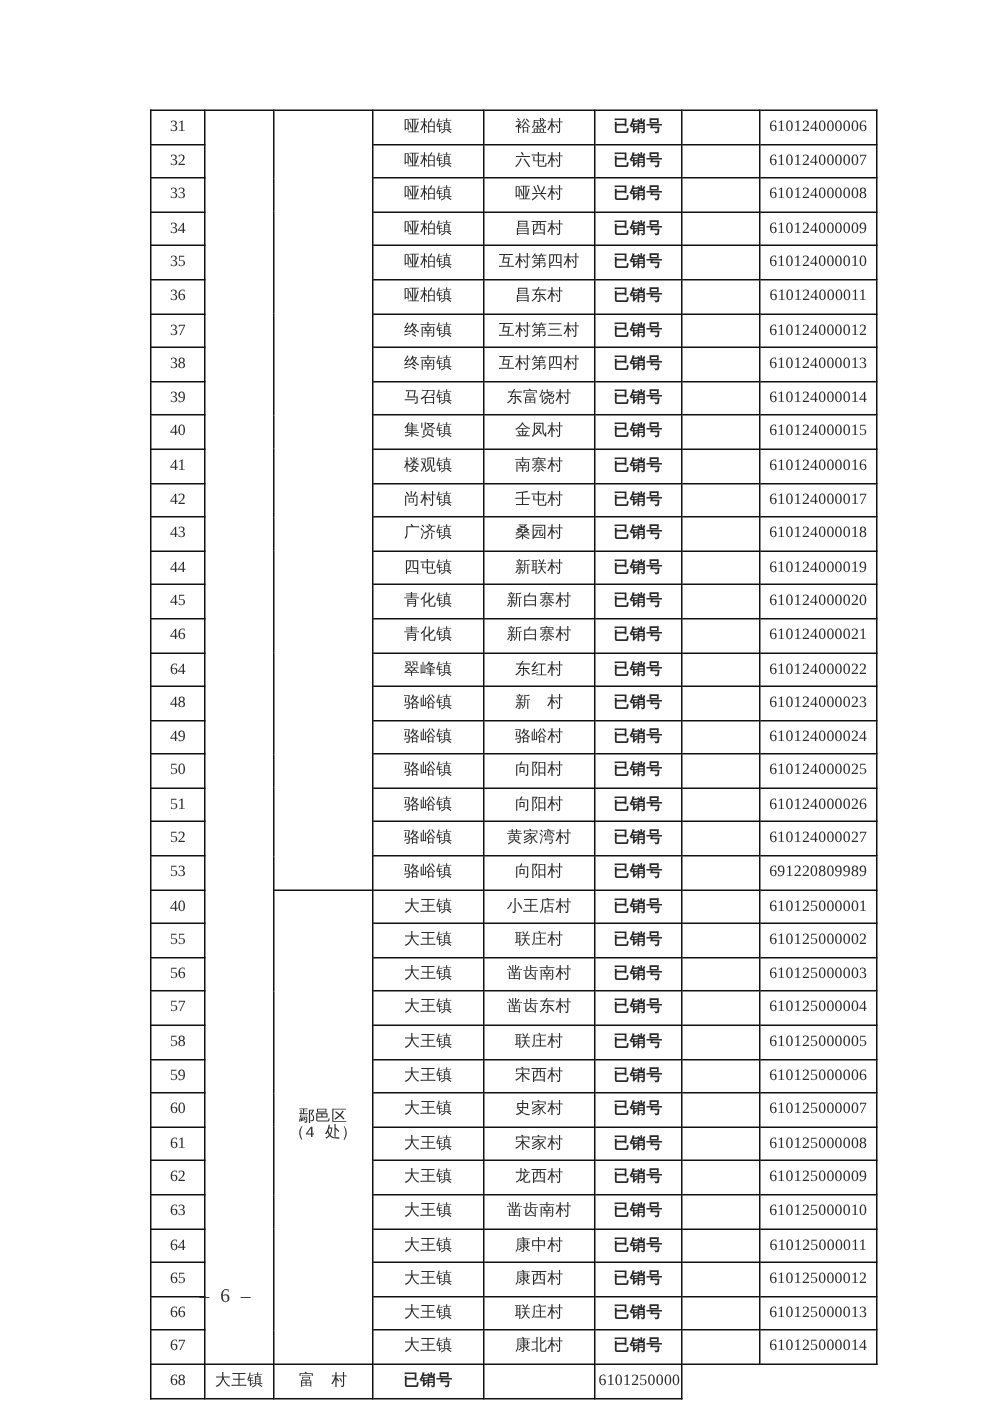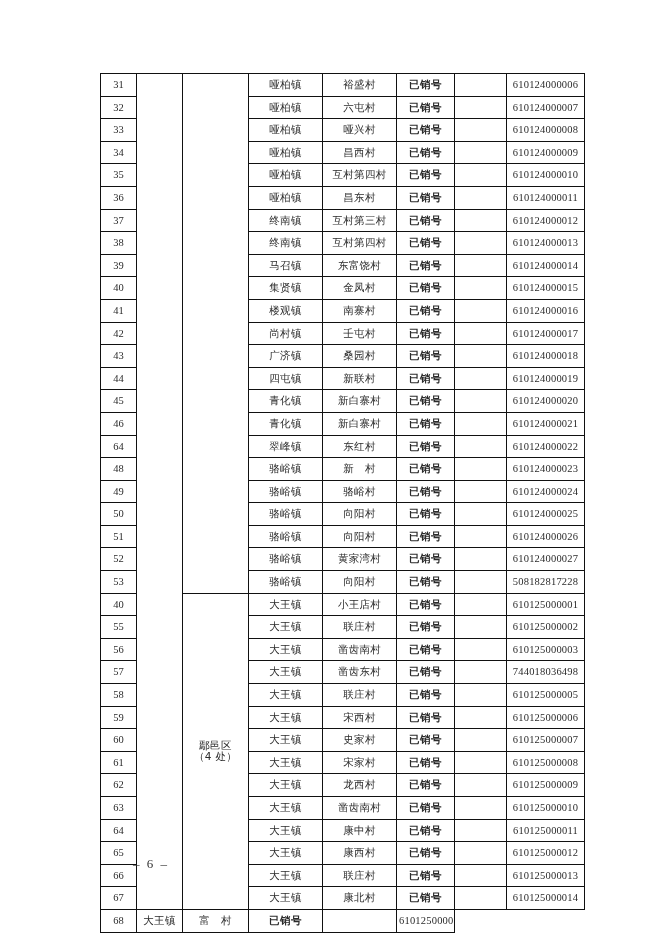--- a/index.html
+++ b/index.html
@@ -74,20 +74,21 @@
   }
   .cell-code {
     font-family: Liberation Serif, serif;
     font-size: 10.5px;
     color: #3a3a3a;
     letter-spacing: 0.2px;
   }
   .cell-dist {
     line-height: 1.45;
     white-space: normal;
+    font-family: Liberation Mono, monospace;
   }
   .cell-dist .d-line { display: block; }
   .cell-blank { }
   .page-footer {
     position: absolute;
     left: 0;
     top: 856px;
     width: 662px;
     text-align: center;
     font-family: "Liberation Serif", "DejaVu Serif", serif;
@@ -295,21 +296,21 @@
             <td class="cell-status">已销号</td>
             <td class="cell-blank"></td>
             <td class="cell-code">610124000027</td>
           </tr>
           <tr>
             <td class="cell-seq">53</td>
             <td class="cell-town">骆峪镇</td>
             <td class="cell-vill">向阳村</td>
             <td class="cell-status">已销号</td>
             <td class="cell-blank"></td>
-            <td class="cell-code">508182817228</td>
+            <td class="cell-code">691220809989</td>
           </tr>
           <tr>
             <td class="cell-seq">40</td>
             <td class="cell-dist" rowspan="14">
               <span class="d-line">鄢邑区</span>
               <span class="d-line">（4 处）</span>
             </td>
             <td class="cell-town">大王镇</td>
             <td class="cell-vill">小王店村</td>
             <td class="cell-status">已销号</td>
@@ -331,21 +332,21 @@
             <td class="cell-status">已销号</td>
             <td class="cell-blank"></td>
             <td class="cell-code">610125000003</td>
           </tr>
           <tr>
             <td class="cell-seq">57</td>
             <td class="cell-town">大王镇</td>
             <td class="cell-vill">凿齿东村</td>
             <td class="cell-status">已销号</td>
             <td class="cell-blank"></td>
-            <td class="cell-code">744018036498</td>
+            <td class="cell-code">610125000004</td>
           </tr>
           <tr>
             <td class="cell-seq">58</td>
             <td class="cell-town">大王镇</td>
             <td class="cell-vill">联庄村</td>
             <td class="cell-status">已销号</td>
             <td class="cell-blank"></td>
             <td class="cell-code">610125000005</td>
           </tr>
           <tr>

